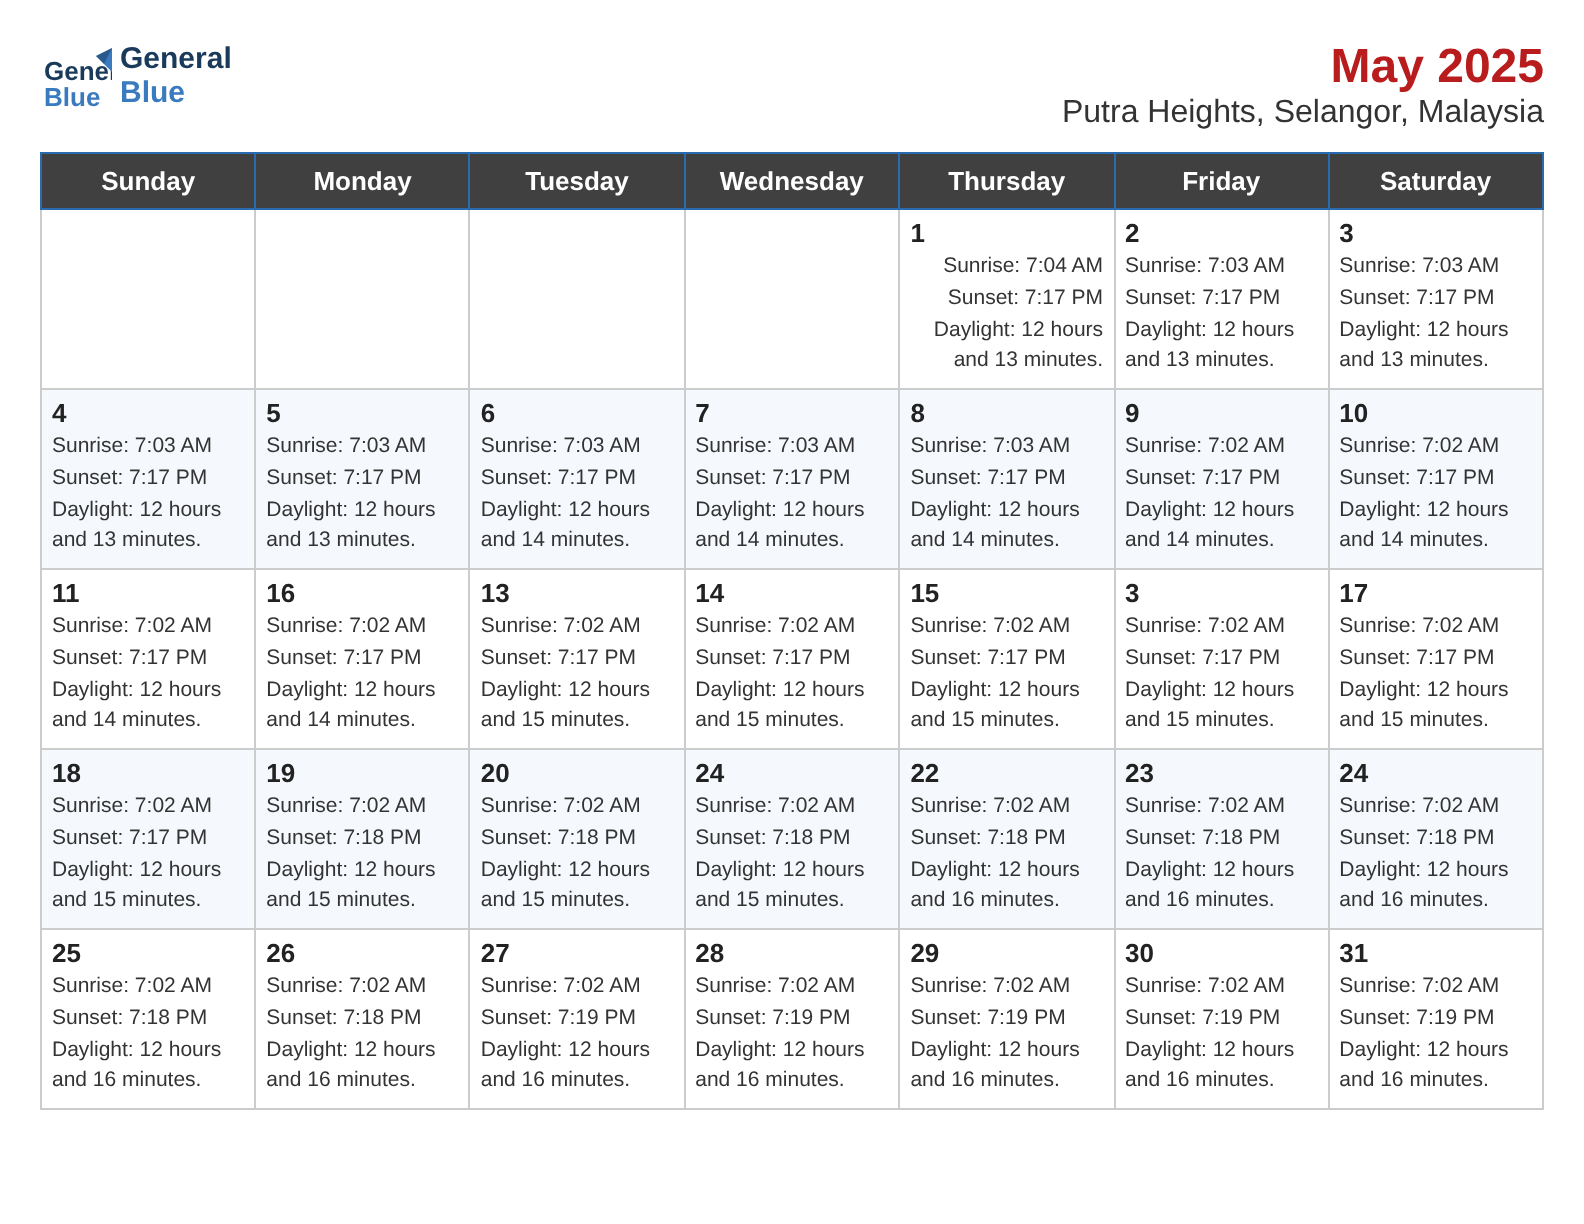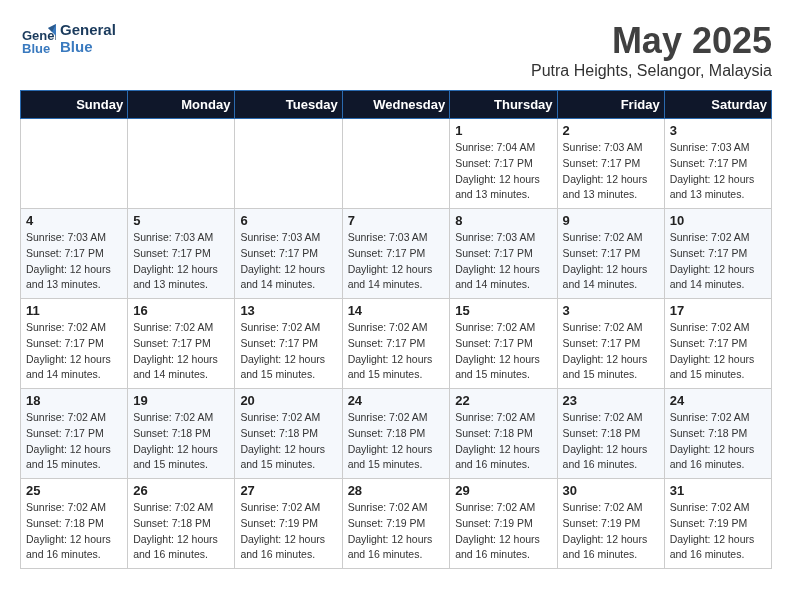--- a/index.html
+++ b/index.html
@@ -22,38 +22,38 @@
     }
     .logo-icon {
       width: 36px;
       height: 36px;
       margin-right: 4px;
     }
     .title-area {
       text-align: right;
     }
     .calendar-title {
-      font-size: 36px;
+      font-size: 24px;
       font-weight: bold;
-      color: #404040;
+      color: #b91c1c;
     }
     .calendar-subtitle {
       font-size: 16px;
       color: #333;
     }
     .calendar-table {
       width: 100%;
       border-collapse: collapse;
       font-size: 11px;
     }
     .calendar-table th {
-      background-color: #0f172a;
+      background-color: #404040;
       color: #fff;
       padding: 6px 4px;
-      text-align: right;
+      text-align: center;
       font-size: 13px;
       font-weight: bold;
       border: 1px solid #2a6aaf;
     }
     .calendar-table td {
       vertical-align: top;
       padding: 4px 5px;
       border: 1px solid #ccc;
       width: 108px;
       min-height: 80px;
@@ -116,21 +116,21 @@
       </tr>
   </thead>
   <tbody id="calendar-body">
   <tr class="week-row">
         <td class="empty-cell"></td>
         <td class="empty-cell"></td>
         <td class="empty-cell"></td>
         <td class="empty-cell"></td>
         <td>
           <span class="day-number">1</span>
-          <div class="day-info" style="white-space: pre-line;">Sunrise: 7:04 AM
+          <div class="day-info" style="white-space: pre-line; text-align: right;">Sunrise: 7:04 AM
 Sunset: 7:17 PM
 Daylight: 12 hours
 and 13 minutes.</div>
         </td>
         <td>
           <span class="day-number">2</span>
           <div class="day-info" style="white-space: pre-line;">Sunrise: 7:03 AM
 Sunset: 7:17 PM
 Daylight: 12 hours
 and 13 minutes.</div>

